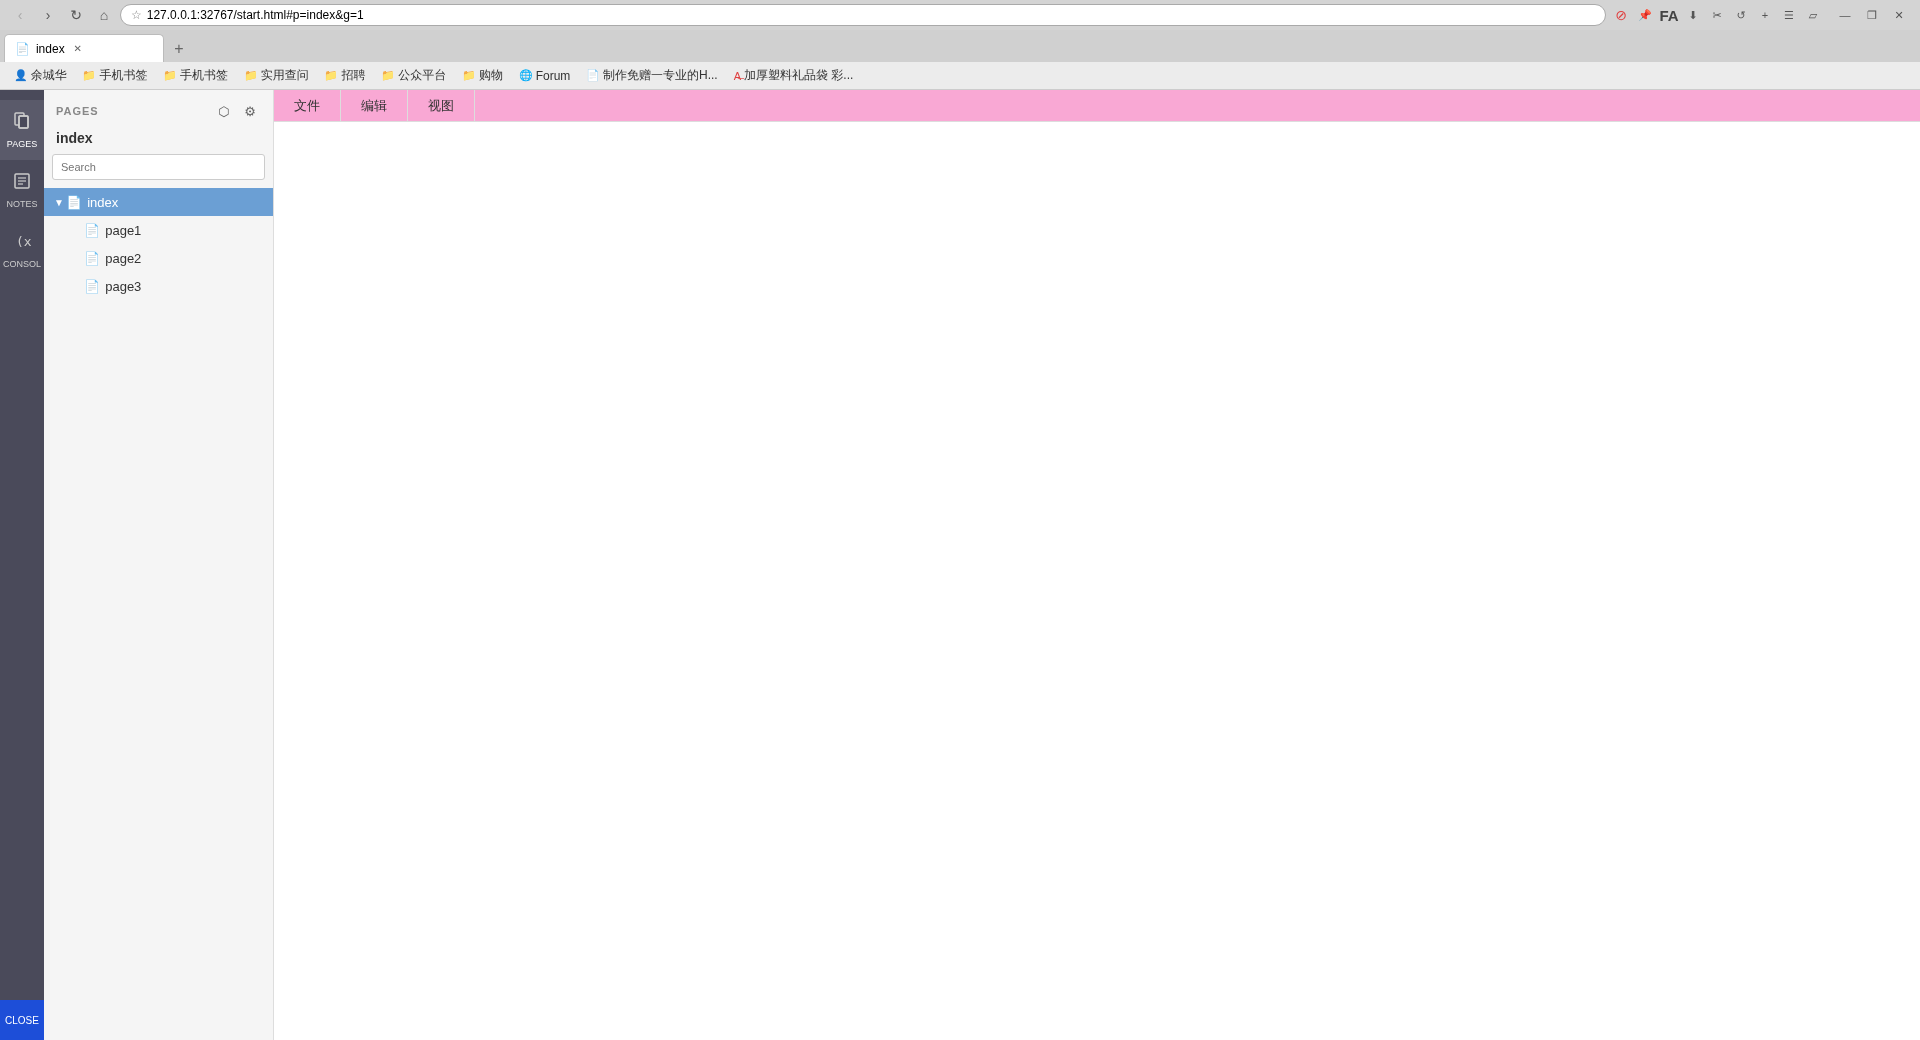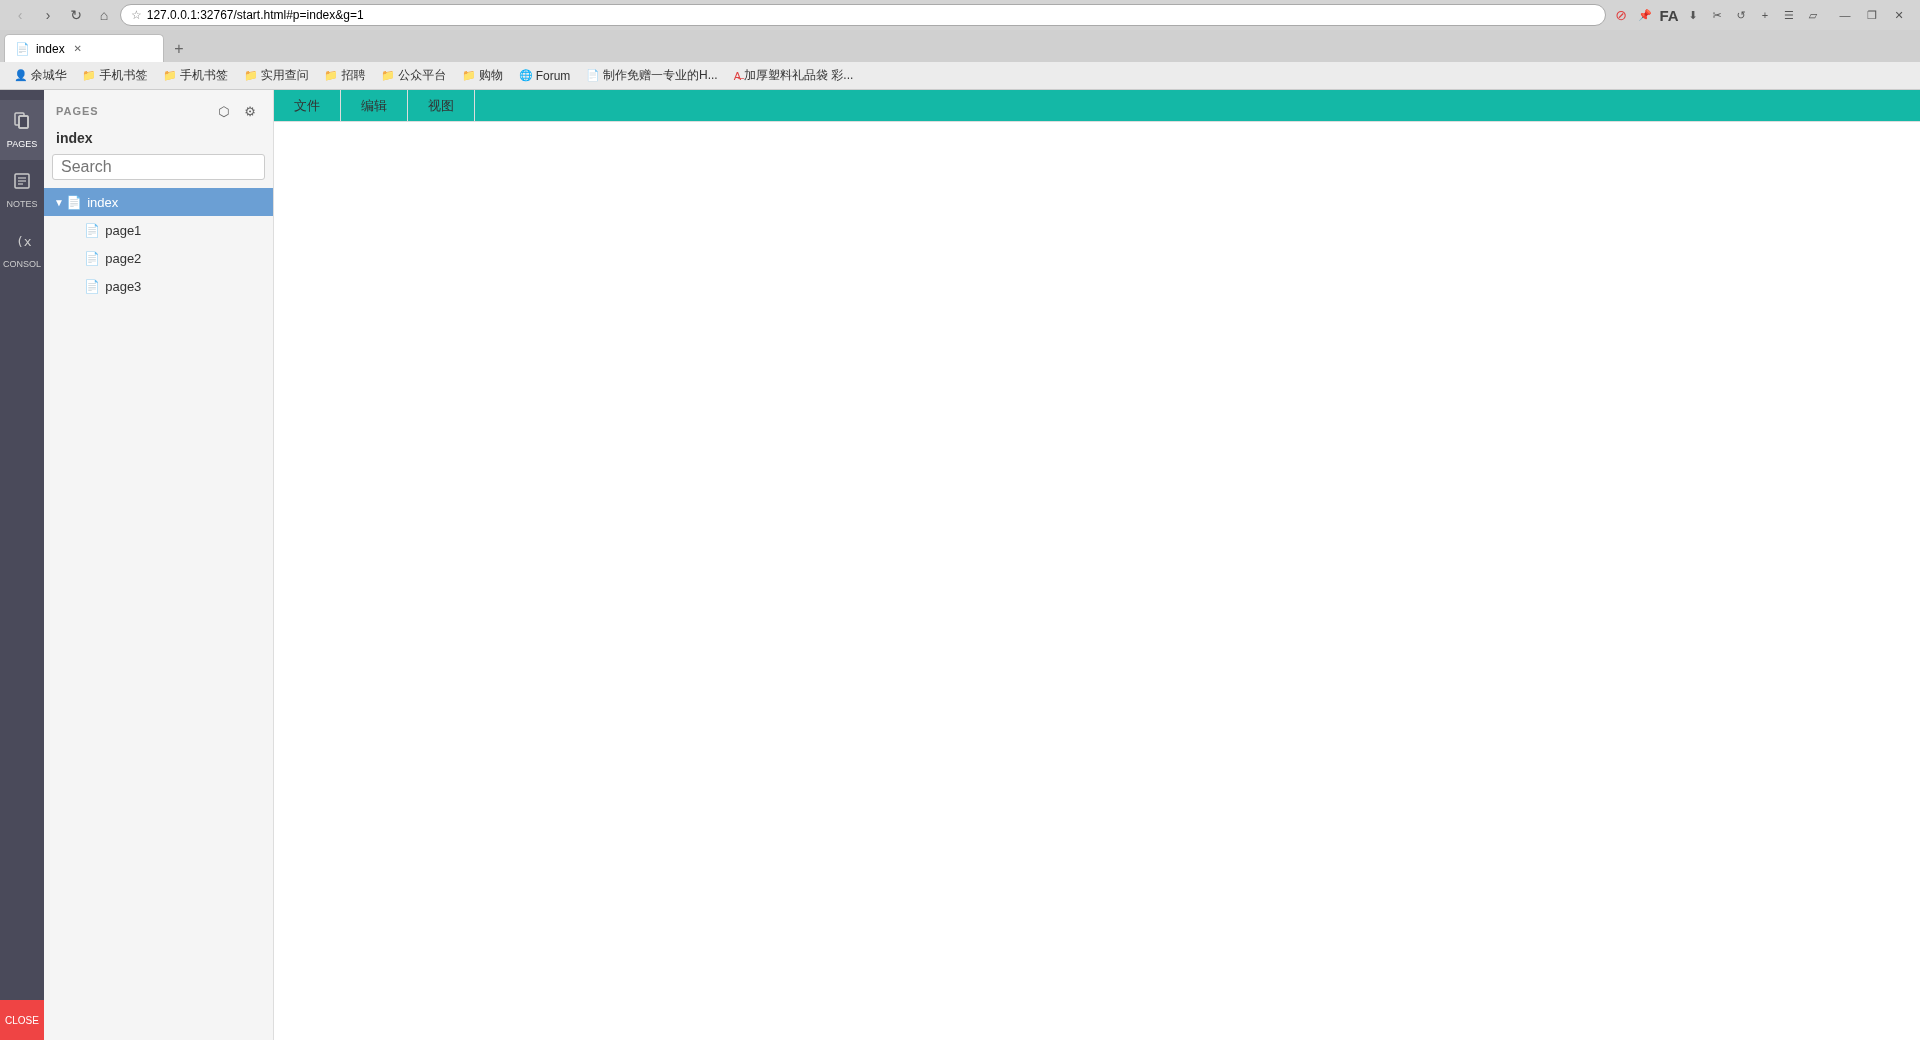--- a/index.html
+++ b/index.html
@@ -179,21 +179,21 @@
       border: 1px solid #ccc;
       border-radius: 3px;
       display: flex;
       align-items: center;
       padding: 0 8px;
     }
     .search-input {
       width: 100%;
       border: none;
       outline: none;
-      font-size: 16px;
+      font-size: 11px;
       background: transparent;
       color: #000000;
     }
     
     .tree-container {
       flex: 1;
       overflow-y: auto;
     }
     .tree-item {
       display: flex;
@@ -219,21 +219,21 @@
 
     
     .content-area {
       flex: 1;
       background: white;
       display: flex;
       flex-direction: column;
     }
     .content-menubar {
       height: 32px;
-      background: #14b8a6;
+      background: #f9a8d4;
       border-bottom: 1px solid #ddd;
       display: flex;
       align-items: center;
     }
     .menu-item {
       height: 32px;
       padding: 0 20px;
       display: flex;
       align-items: center;
       justify-content: center;
@@ -247,21 +247,21 @@
       background: white;
     }
 
     
     .close-btn-area {
       position: fixed;
       bottom: 0;
       left: 0;
       width: 44px;
       height: 40px;
-      background: #ef4444;
+      background: #1d4ed8;
       display: flex;
       align-items: center;
       justify-content: center;
       cursor: pointer;
       color: white;
       font-size: 10px;
     }
 
     
     .window-controls {

